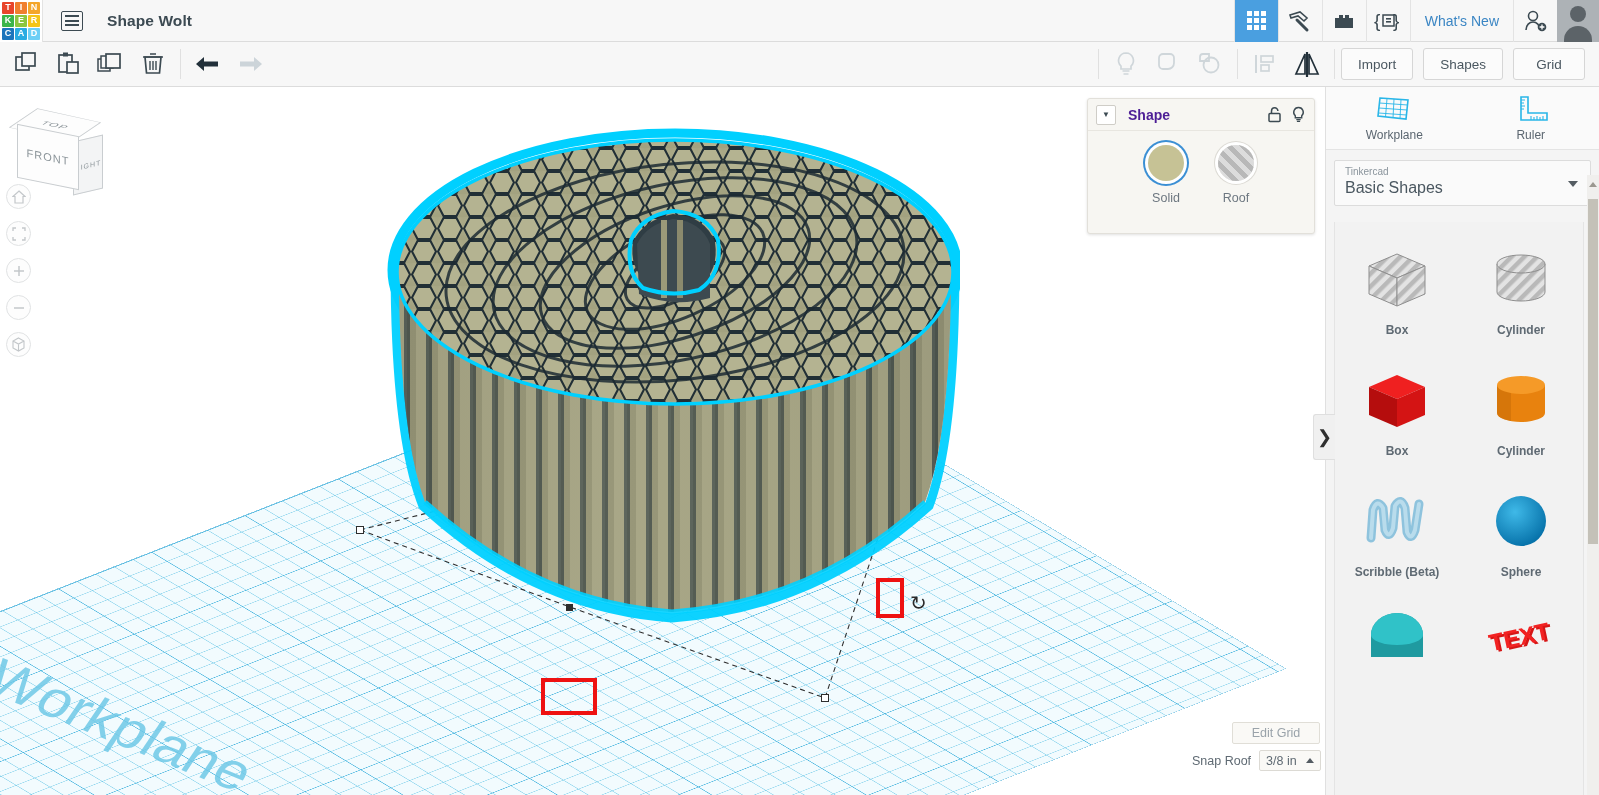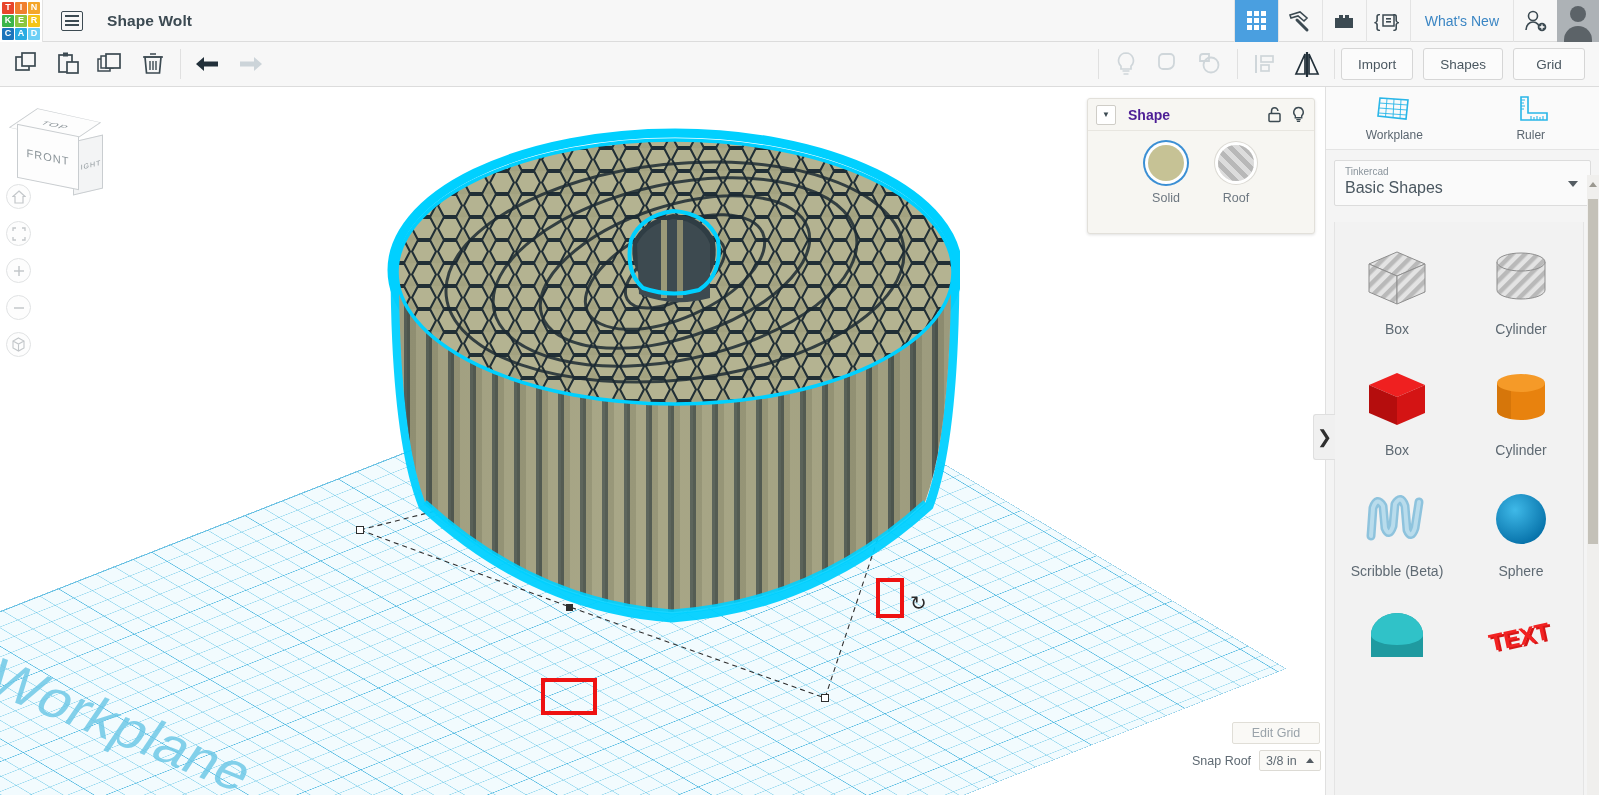--- a/index.html
+++ b/index.html
@@ -188,21 +188,21 @@
   .sb-grid-wrap {
     position: absolute; top: 135px; left: 8px; width: 250px; height: 575px;
     background: #f2f2f2; border: 1px solid #e4e4e4; border-top: none;
     overflow: hidden;
   }
   .sb-grid { display: grid; grid-template-columns: 1fr 1fr; }
   .sb-cell {
     height: 121px; display: flex; flex-direction: column; align-items: center; justify-content: flex-end;
     padding-bottom: 6px;
   }
-  .sb-cell-label { font-size: 14px; color: #5f6a73; margin-top: 4px; }
+  .sb-cell-label { font-size: 12px; color: #5f6a73; margin-top: 4px; font-weight: bold; }
   .sb-shape { height: 80px; width: 90px; display: flex; align-items: center; justify-content: center; }
   .sb-scroll {
     position: absolute; right: 0; top: 88px; width: 12px; height: 707px; background: #f0efed;
   }
   .sb-scroll-thumb { position: absolute; top: 24px; left: 1px; width: 10px; height: 345px; background: #c4c1b8; }
   .sb-scroll-arrow {
     position: absolute; top: 7px; left: 2px; width: 0; height: 0;
     border-left: 4px solid transparent; border-right: 4px solid transparent; border-bottom: 5px solid #9b9890;
   }
   .panel-toggle {

